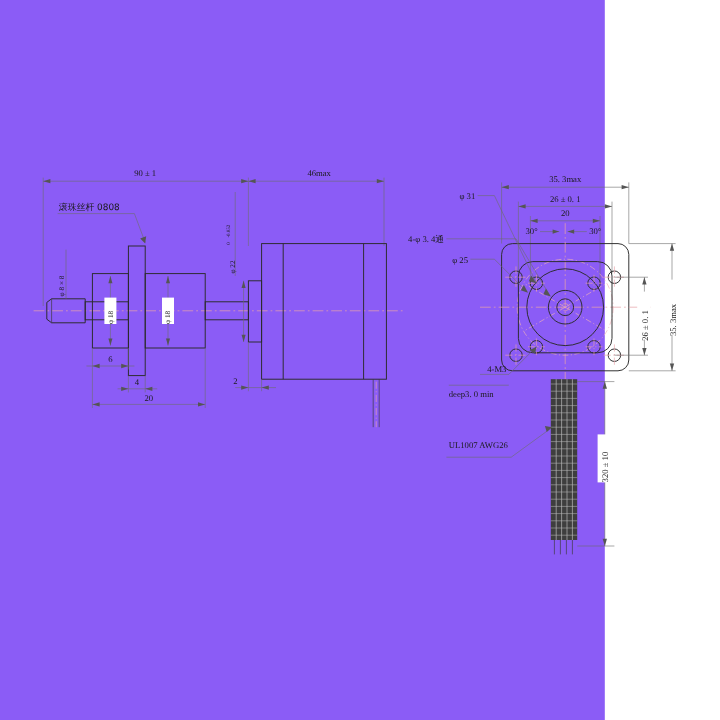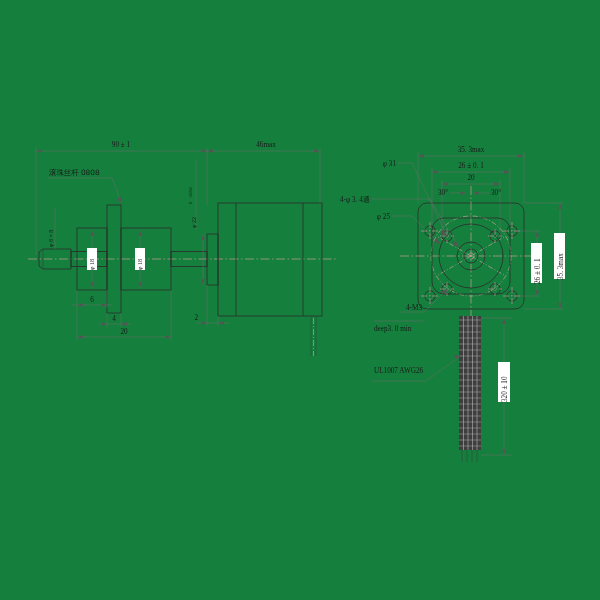--- a/index.html
+++ b/index.html
@@ -1,19 +1,19 @@
 <!DOCTYPE html>
 <html><head>
 <meta charset="utf-8">
 <title>Technical Drawing</title>
 <style>
   html,body{margin:0;padding:0;background:#ffffff;}
   body{width:600px;height:600px;overflow:hidden;
        font-family:"Liberation Serif", serif;color:#111;}
-  #sheet{position:relative;width:600px;height:600px;background:#15803d;}
+  #sheet{position:relative;width:504px;height:600px;background:#8b5cf6;}
   svg{display:block;}
   .dimtext{font-family:"Liberation Serif", serif;font-size:7.2px;fill:#1a1a1a;}
   .dimtext-sm{font-family:"Liberation Serif", serif;font-size:6px;fill:#1a1a1a;}
   .dimtext-tiny{font-family:"Liberation Serif", serif;font-size:4.2px;fill:#1a1a1a;}
   .cn{font-family:"DejaVu Sans", sans-serif;font-size:7.4px;fill:#1a1a1a;}
   .ln{stroke:#2b2b2b;stroke-width:0.8;fill:none;}
   .ln-thin{stroke:#3a3a3a;stroke-width:0.55;fill:none;}
   .ln-ext{stroke:#6d6d6d;stroke-width:0.5;fill:none;}
   .ln-lead{stroke:#6d6d6d;stroke-width:0.5;fill:none;}
   .ctr{stroke:#e8a2a8;stroke-width:0.6;fill:none;stroke-dasharray:9 2.5 1.5 2.5;}

